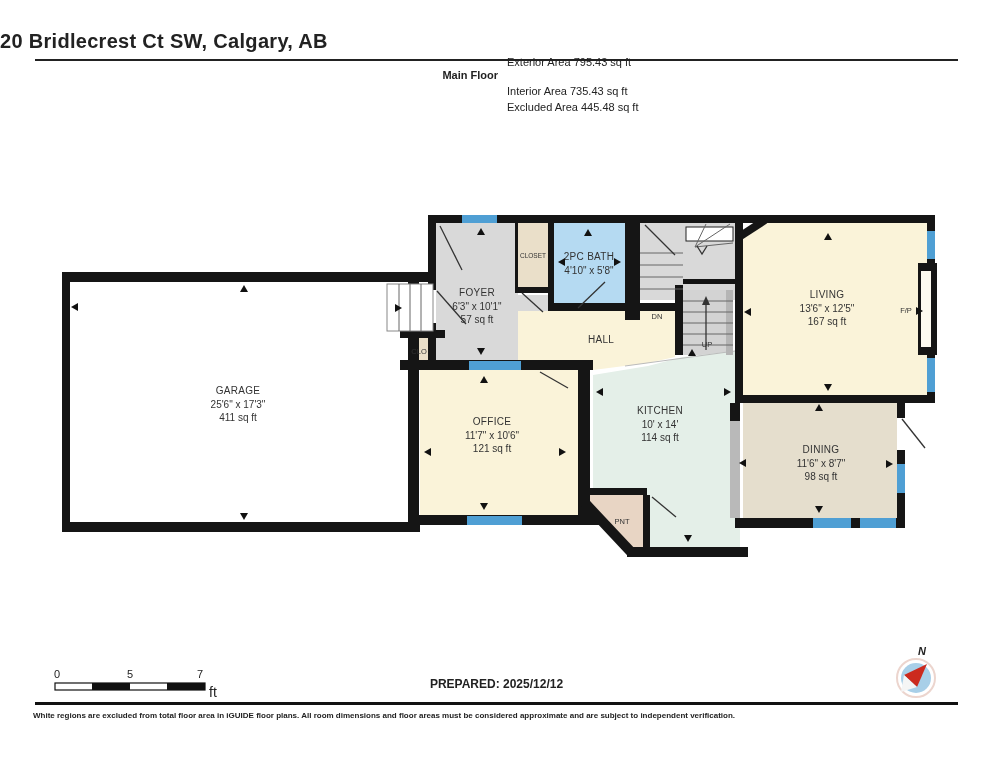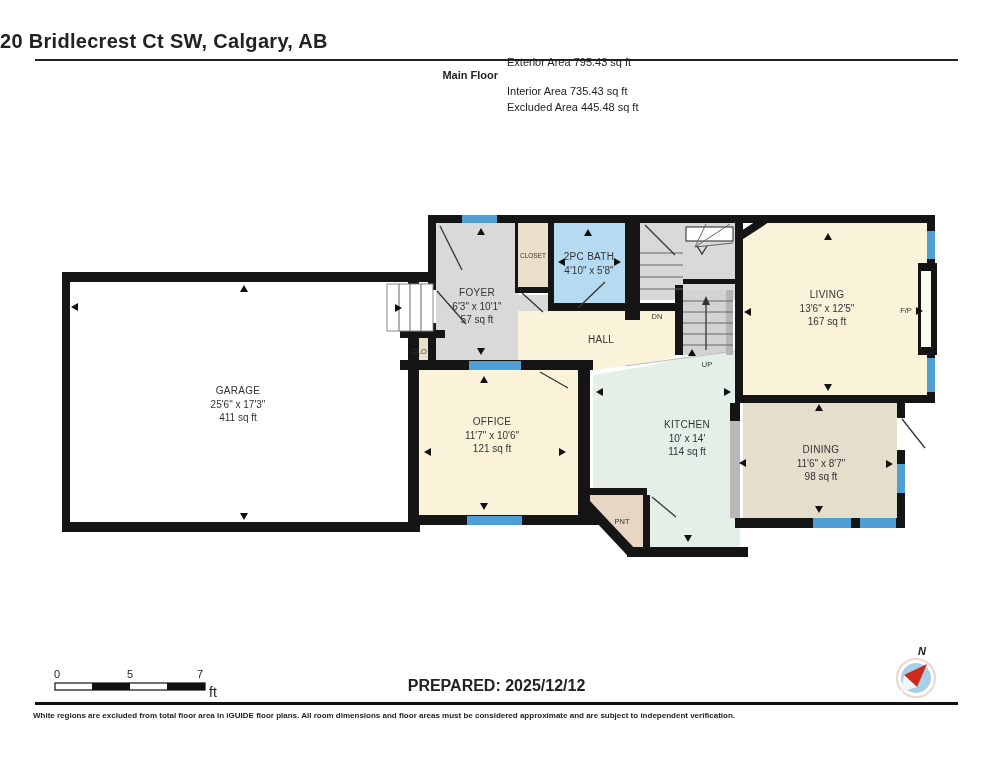--- a/index.html
+++ b/index.html
@@ -16,21 +16,21 @@
   .tu,.td{width:0;height:0;border-left:4px solid transparent;border-right:4px solid transparent;}
   .tu{border-bottom:7px solid #111;}
   .td{border-top:7px solid #111;}
   .tl,.tr{width:0;height:0;border-top:4px solid transparent;border-bottom:4px solid transparent;}
   .tl{border-right:7px solid #111;}
   .tr{border-left:7px solid #111;}
   .wall{fill:#151515;}
   .tread{stroke:#666;stroke-width:1;}
   .doorleaf{stroke:#333;stroke-width:1.3;}
   .scalenum{font-size:11px;transform:translate(-50%,0);}
-  .prepared{left:0;top:677px;width:993px;text-align:center;font-size:16px;font-weight:bold;}
+  .prepared{left:0;top:677px;width:993px;text-align:center;font-size:12px;font-weight:bold;}
   .thickline{left:35px;top:702px;width:923px;height:3px;background:#111;}
   .disclaimer{left:33px;top:711px;width:930px;font-size:8px;color:#222;font-weight:bold;}
   .north{font-size:11px;font-weight:bold;font-style:italic;transform:translate(-50%,0);}
 </style>
 </head>
 <body>
 
 <div class="abs title">20 Bridlecrest Ct SW, Calgary, AB</div>
 <div class="abs hline" style="top:59px;"></div>
 <div class="abs floorlabel">Main Floor</div>
@@ -189,21 +189,21 @@
 <div class="abs rlabel" style="left:827px;top:308px;">
   <div class="rname">LIVING</div>
   <div>13'6" x 12'5"</div>
   <div>167 sq ft</div>
 </div>
 <div class="abs rlabel" style="left:492px;top:435px;">
   <div class="rname">OFFICE</div>
   <div>11'7" x 10'6"</div>
   <div>121 sq ft</div>
 </div>
-<div class="abs rlabel" style="left:660px;top:438px;margin-left:27px;">
+<div class="abs rlabel" style="left:660px;top:424px;">
   <div class="rname">KITCHEN</div>
   <div>10' x 14'</div>
   <div>114 sq ft</div>
 </div>
 <div class="abs rlabel" style="left:821px;top:463px;">
   <div class="rname">DINING</div>
   <div>11'6" x 8'7"</div>
   <div>98 sq ft</div>
 </div>
 <div class="abs rlabel smlabel" style="left:622px;top:522px;">
@@ -211,21 +211,21 @@
 </div>
 <div class="abs rlabel smlabel" style="left:419px;top:352px;">
   <div>CLO</div>
 </div>
 <div class="abs rlabel smlabel" style="left:906px;top:311px;">
   <div>F/P</div>
 </div>
 <div class="abs rlabel smlabel" style="left:657px;top:317px;">
   <div>DN</div>
 </div>
-<div class="abs rlabel smlabel" style="left:707px;top:365px;text-align:center;">
+<div class="abs rlabel smlabel" style="left:707px;top:345px;text-align:center;">
   <div>UP</div>
 </div>
 
 <div class="abs tu" style="left:240px;top:285px;"></div>
 <div class="abs tu" style="left:477px;top:228px;"></div>
 <div class="abs tu" style="left:584px;top:229px;"></div>
 <div class="abs tu" style="left:480px;top:376px;"></div>
 <div class="abs tu" style="left:824px;top:233px;"></div>
 <div class="abs tu" style="left:815px;top:404px;"></div>
 <div class="abs tu" style="left:688px;top:349px;"></div>

